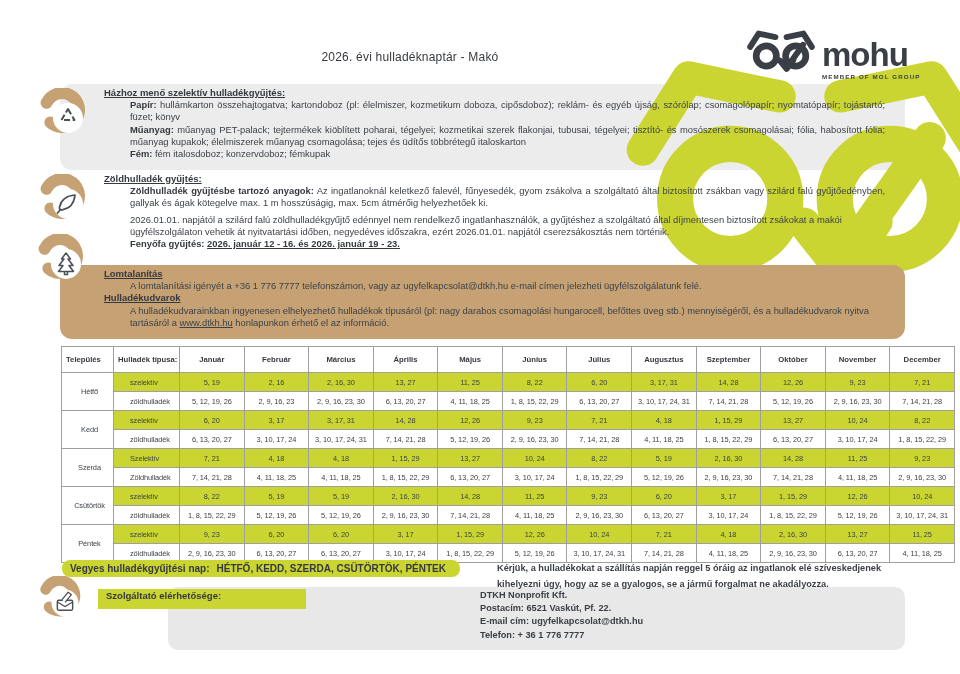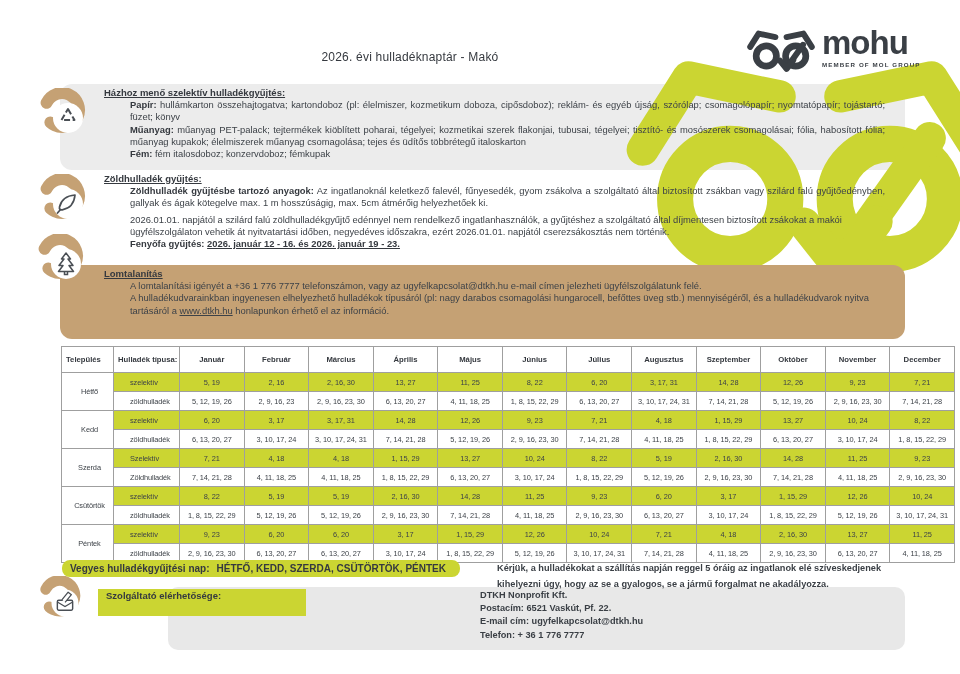--- a/index.html
+++ b/index.html
@@ -8,21 +8,21 @@
     font-family:"Liberation Sans","DejaVu Sans",sans-serif;color:#3d4248;
     overflow:hidden;
   }
   
   .page-title{
     position:absolute;left:0;top:50px;width:820px;text-align:center;
     font-size:12px;font-weight:400;color:#35393f;letter-spacing:.2px;z-index:3;
   }
   .logo{position:absolute;left:746px;top:28px;z-index:4;display:flex;align-items:flex-start;}
   .logo-text{margin-left:6px;}
-  .logo-word{font-size:33px;font-weight:700;color:#3a3f45;line-height:30px;letter-spacing:-1px;}
+  .logo-word{font-size:33px;font-weight:700;color:#3a3f45;line-height:30px;letter-spacing:-1px;margin-top:12px;}
   .logo-tag{font-size:6.2px;font-weight:700;color:#3a3f45;letter-spacing:1.1px;margin-top:3px;}
   
   .owl-big{position:absolute;left:620px;top:47px;z-index:1;pointer-events:none;}
   
   .panel{position:absolute;border-radius:12px;}
   #panel-selective{left:60px;top:84px;width:845px;height:86px;background:#ececec;z-index:0;}
   #panel-bulky{left:60px;top:265px;width:845px;height:74px;background:#c5a174;z-index:2;}
   
   .sec{position:absolute;z-index:3;font-size:9.4px;line-height:12.2px;width:798px;left:104px;}
   #sec-selective{top:87px;}
@@ -61,21 +61,21 @@
     background:#cbd532;font-size:10px;font-weight:700;color:#35393f;
     padding:0 14px 0 8px;white-space:nowrap;border-radius:8px;
   }
   #vegyes-bar .days{margin-left:7px;}
   #footer-note{
     position:absolute;left:497px;top:560px;width:414px;z-index:3;
     font-size:9.2px;font-weight:700;line-height:16px;color:#3a3f45;
   }
   #contact-gray{position:absolute;left:168px;top:587px;width:737px;height:63px;border-radius:10px;background:#e8e8e8;z-index:1;}
   #provider-bar{
-    position:absolute;left:98px;top:589px;width:200px;height:27px;line-height:14px;z-index:3;
+    position:absolute;left:98px;top:589px;width:200px;height:20px;line-height:14px;z-index:3;
     background:#cbd532;font-size:9.5px;font-weight:700;color:#35393f;padding-left:8px;
   }
   #contact-info{position:absolute;left:480px;top:589px;z-index:3;font-size:9.2px;font-weight:700;line-height:13.2px;color:#3a3f45;}
 </style>
 </head>
 <body>
 
 <svg class="owl-big" width="380" height="266" viewBox="0 0 200 140">
   <g fill="none" stroke="#cbd532" stroke-linecap="round" stroke-linejoin="round">
     <polyline points="12,54 36,16 84,26" stroke-width="17"></polyline>
@@ -151,20 +151,21 @@
 <div class="sec" id="sec-green">
   <h3>Zöldhulladék gyűjtés:</h3>
   <p class="just"><b class="lbl">Zöldhulladék gyűjtésbe tartozó anyagok:</b> <span>Az ingatlanoknál keletkező falevél, fűnyesedék, gyom zsákolva a szolgáltató által biztosított zsákban vagy szilárd falú gyűjtőedényben, gallyak és ágak kötegelve max. 1 m hosszúságig, max. 5cm átmérőig helyezhetőek ki.</span></p>
   <p class="gap">2026.01.01. napjától a szilárd falú zöldhulladékgyűjtő edénnyel nem rendelkező ingatlanhasználók, a gyűjtéshez a szolgáltató által díjmentesen biztosított zsákokat a makói ügyfélszolgálaton vehetik át nyitvatartási időben, negyedéves időszakra, ezért 2026.01.01. napjától cserezsákosztás nem történik.</p>
   <p class="pine-line"><span>Fenyőfa gyűjtés:</span> <span class="u">2026. január 12 - 16. és 2026. január 19 - 23.</span></p>
 </div>
 
 <div class="sec" id="sec-bulky">
   <h3>Lomtalanítás</h3>
   <p>A lomtalanítási igényét a +36 1 776 7777 telefonszámon, vagy az ugyfelkapcsolat@dtkh.hu e-mail címen jelezheti ügyfélszolgálatunk felé.</p>
+  <h3>Hulladékudvarok</h3>
   <p><span>A hulladékudvarainkban ingyenesen elhelyezhető hulladékok típusáról (pl: nagy darabos csomagolási hungarocell, befőttes üveg stb.) mennyiségéről, és a hulladékudvarok nyitva tartásáról a </span><span class="link">www.dtkh.hu</span><span> honlapunkon érhető el az információ.</span></p>
 </div>
 
 <table>
     <colgroup>
       <col style="width: 52px;">
       <col style="width: 66px;">
       <col>
       <col>
       <col>

